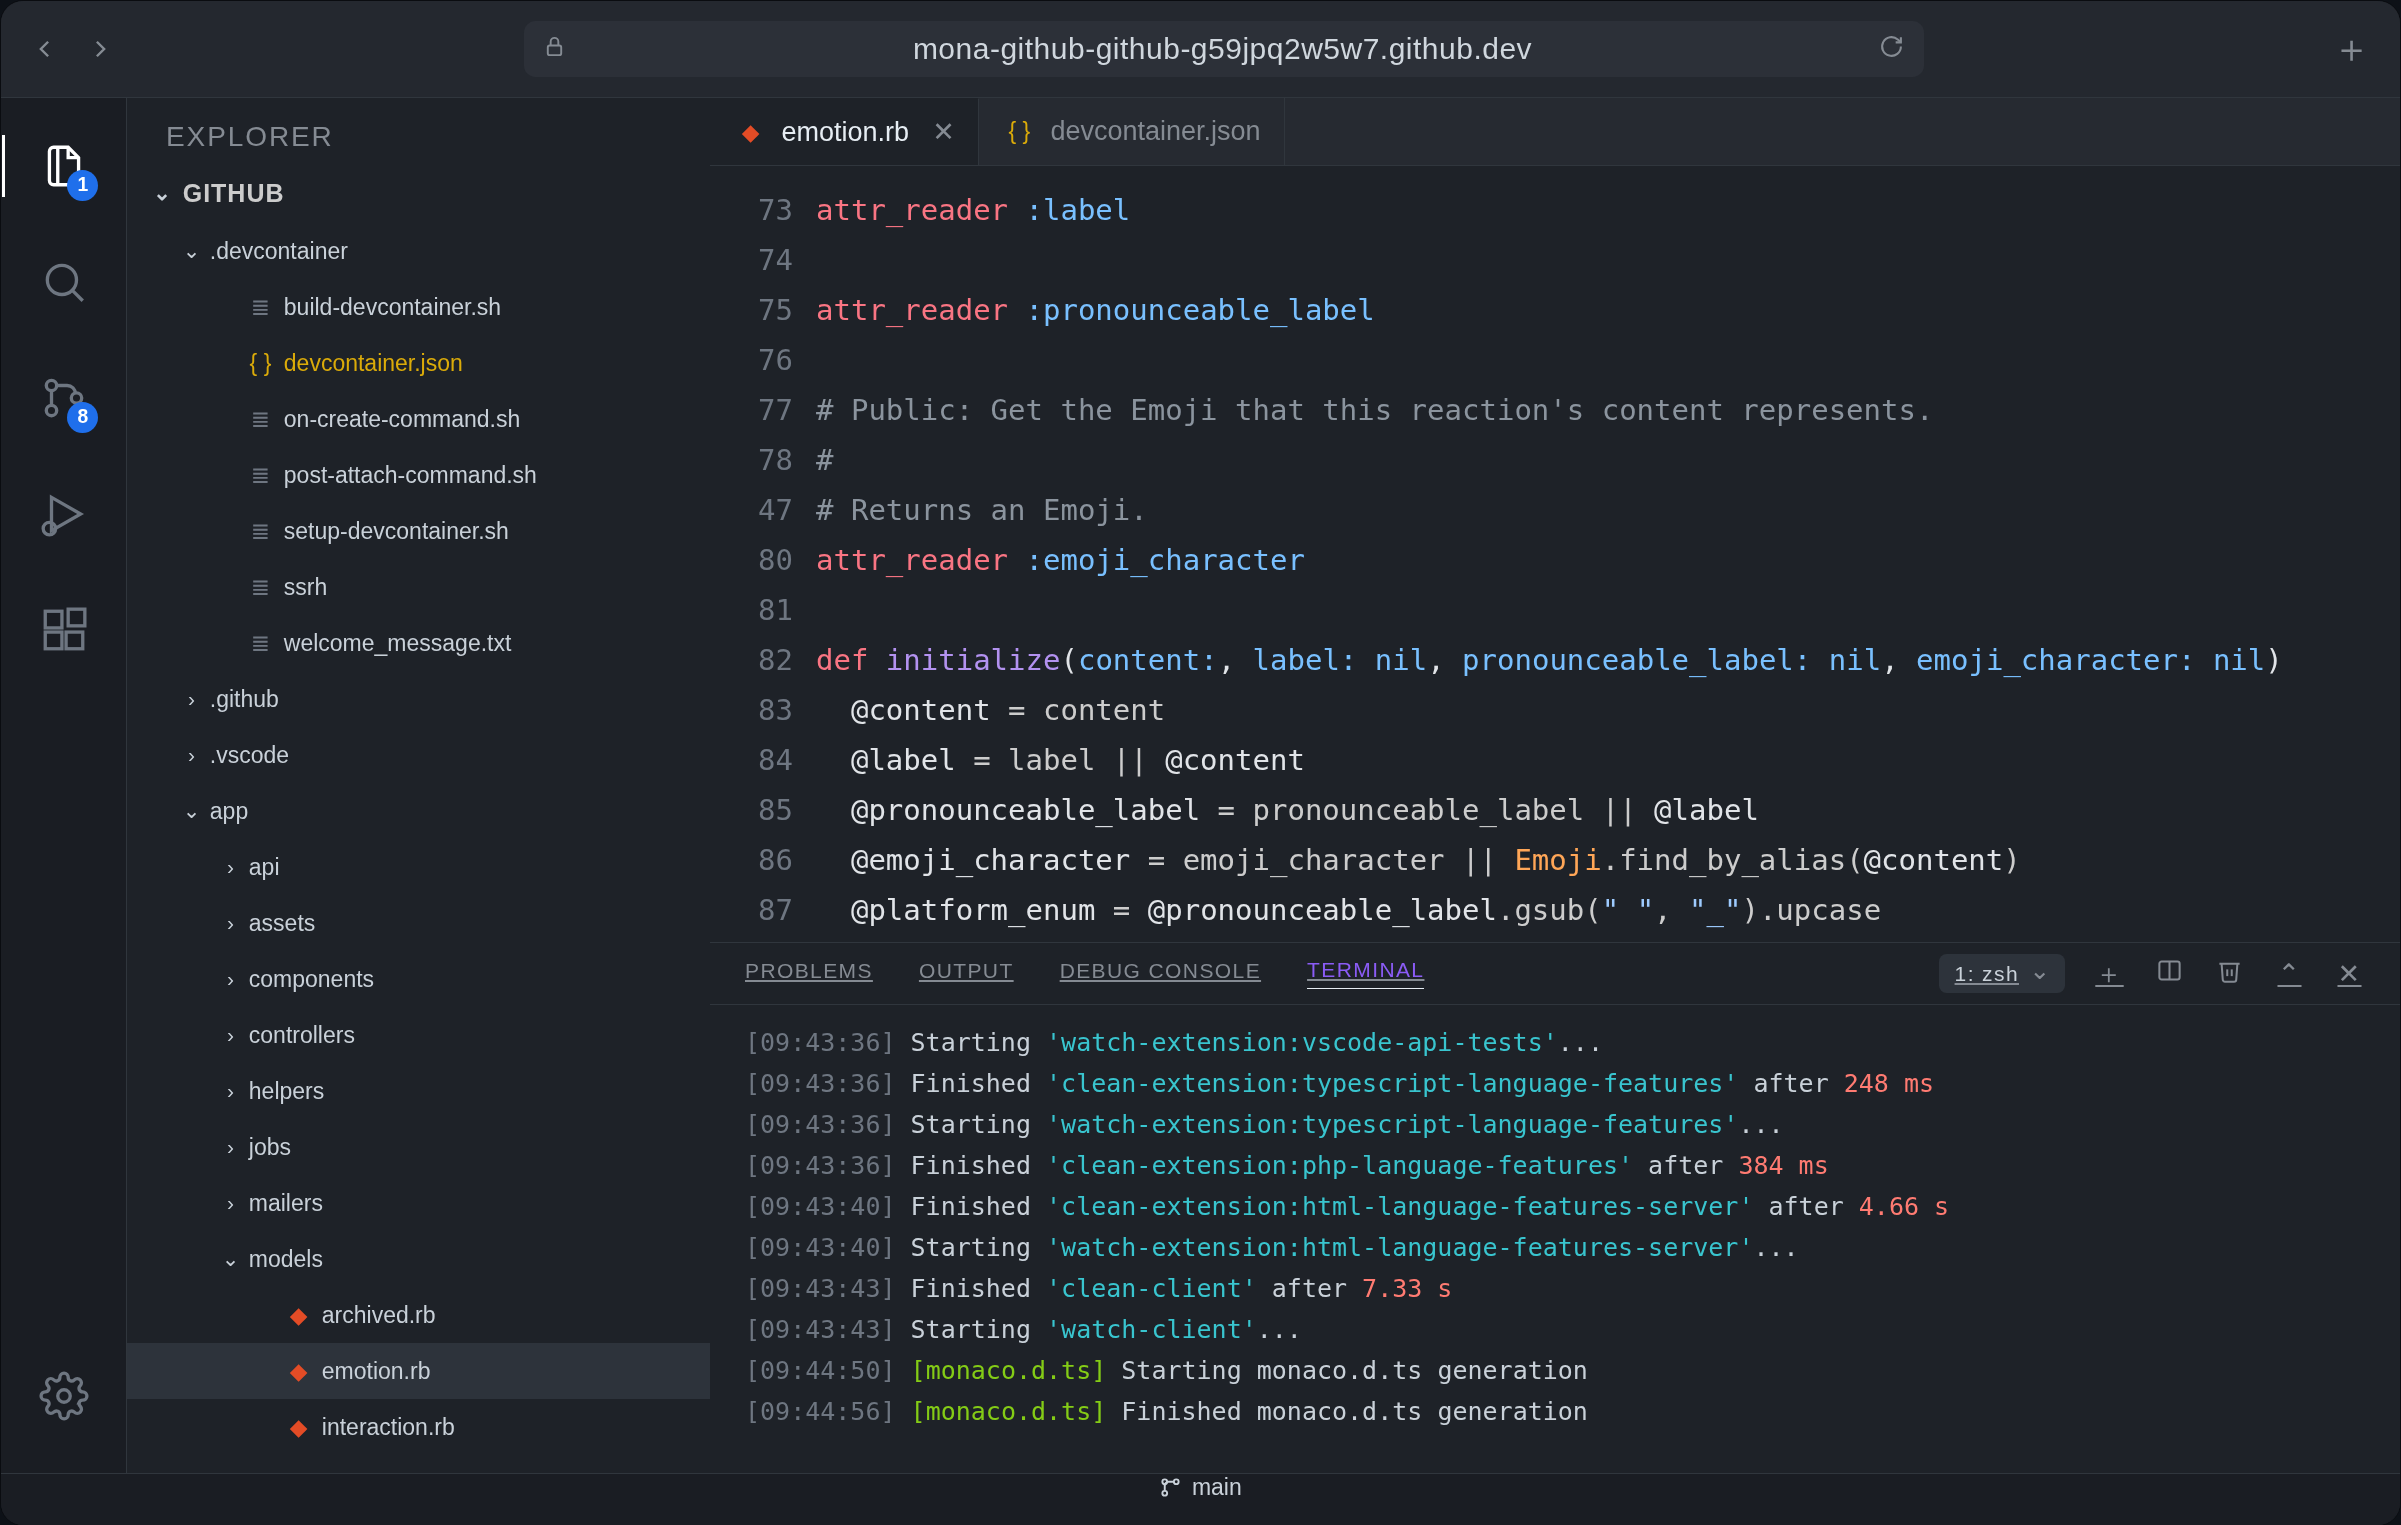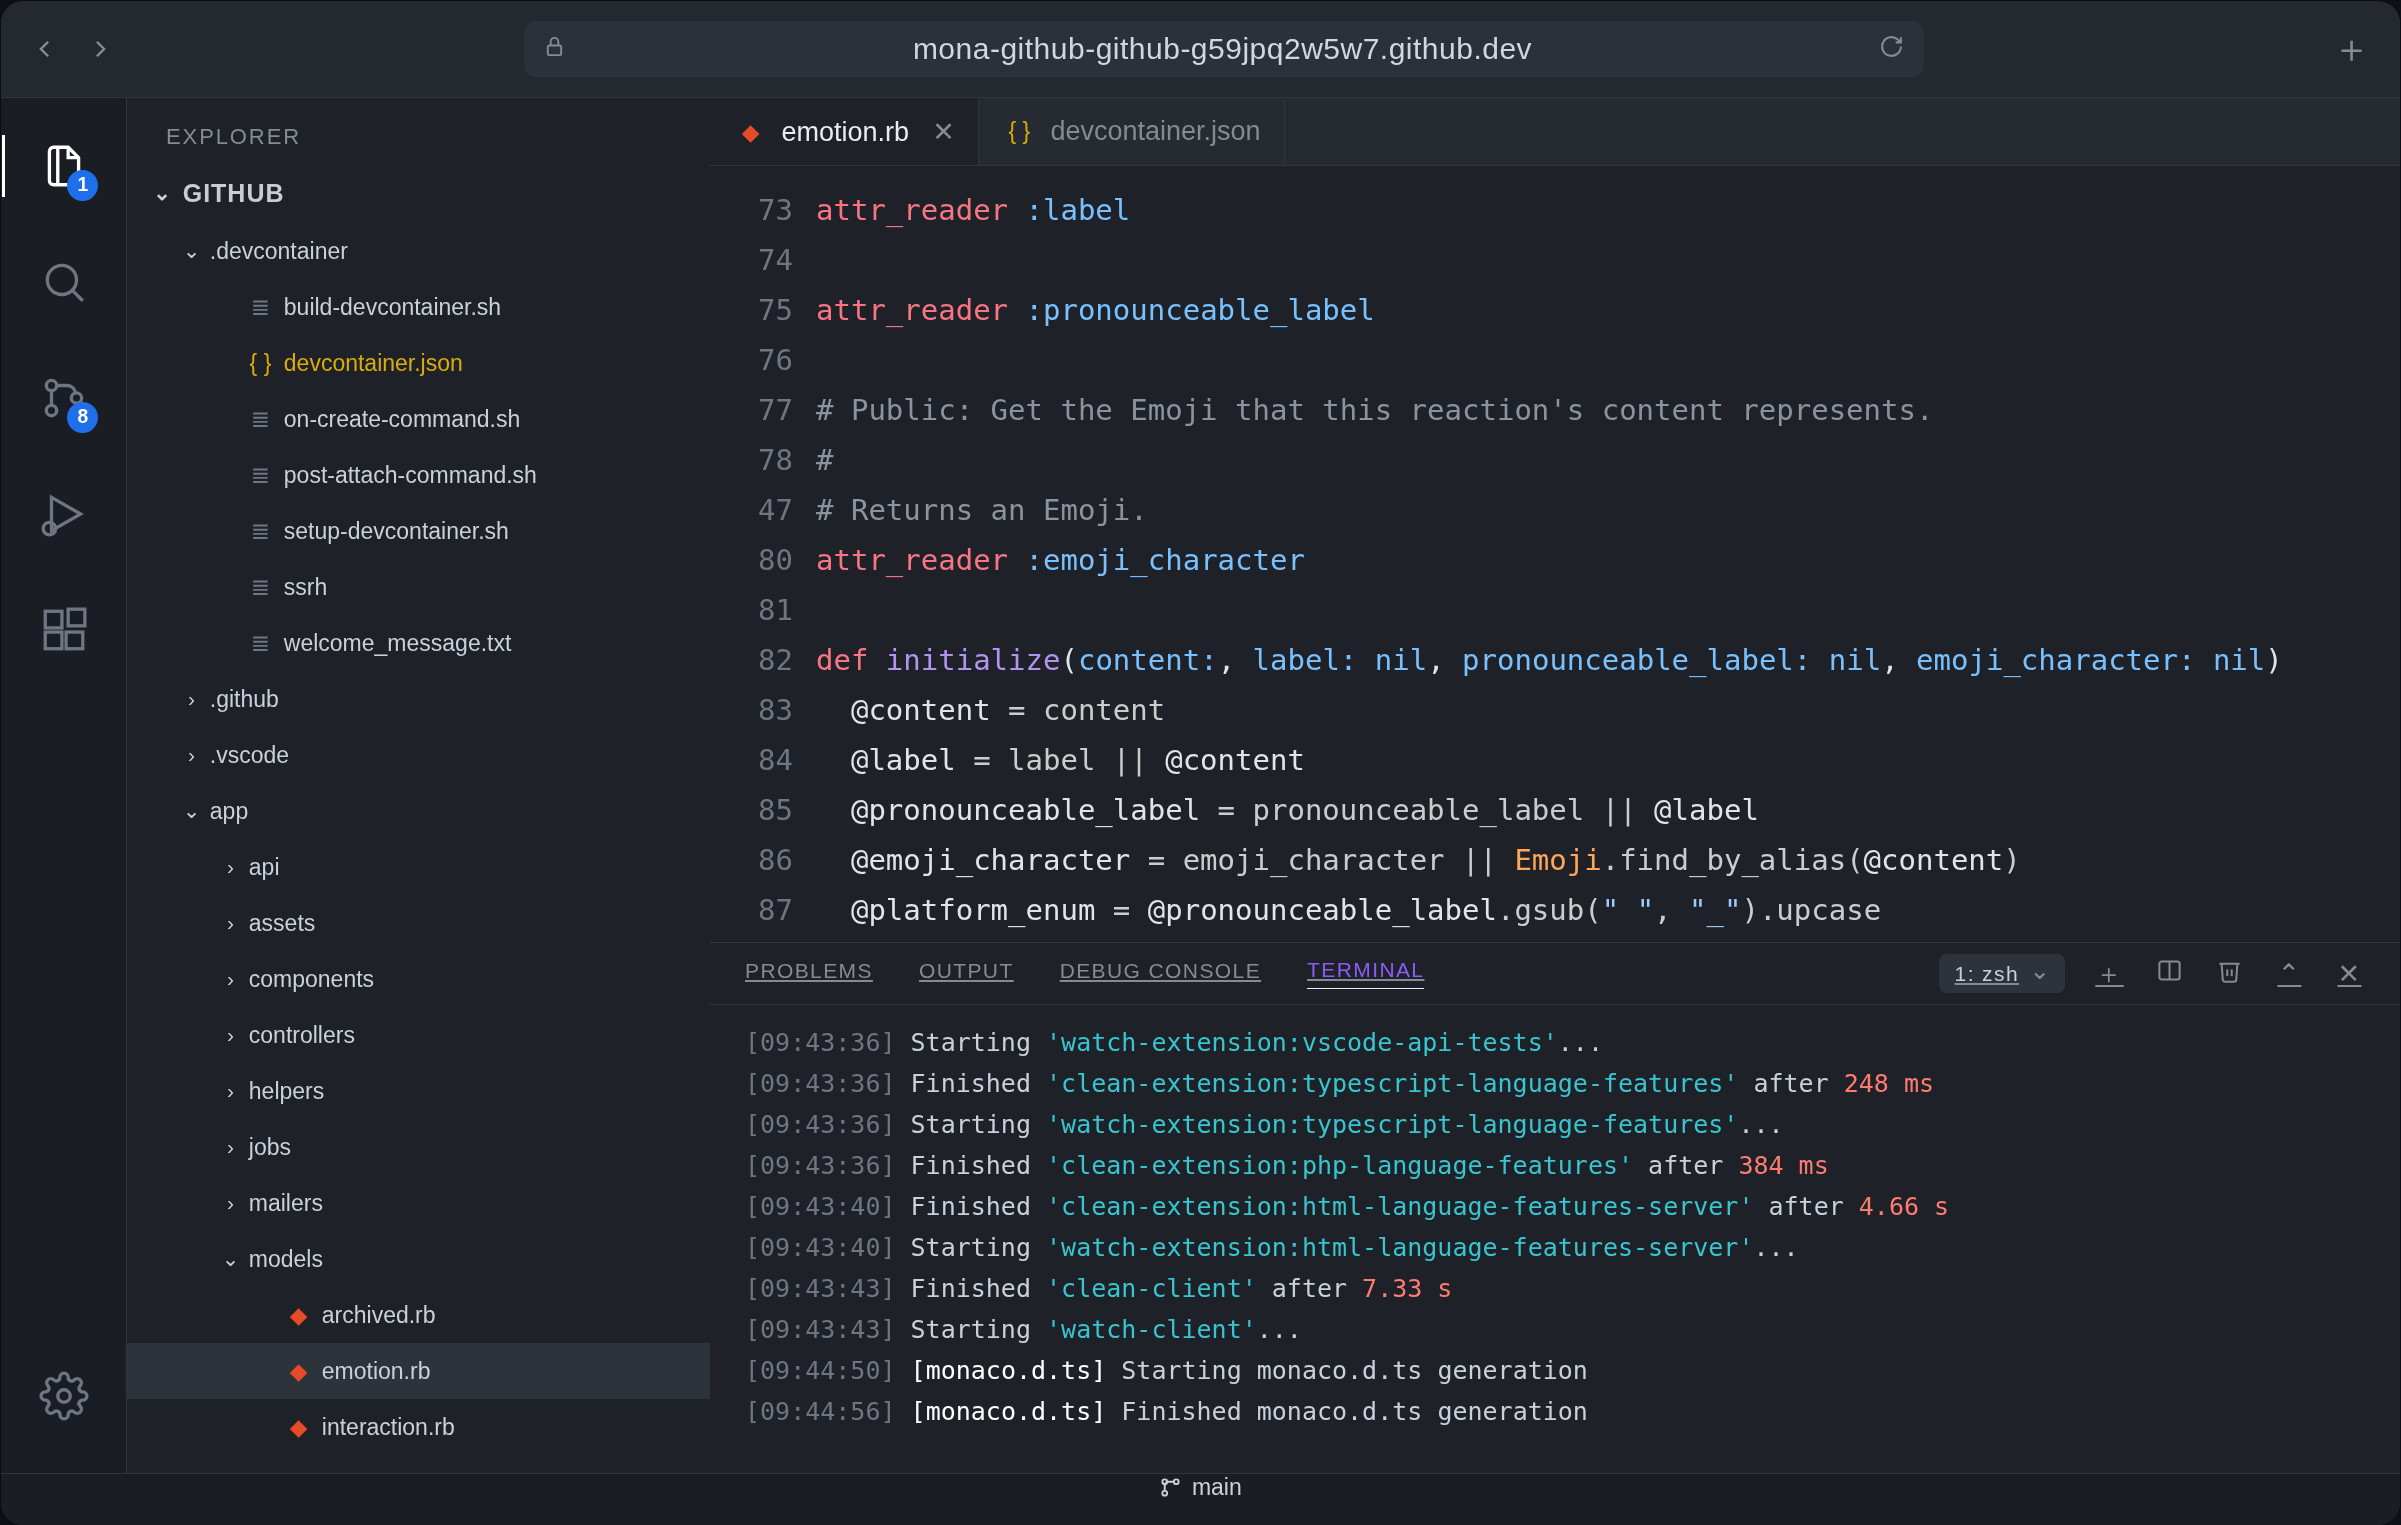--- a/index.html
+++ b/index.html
@@ -117,21 +117,21 @@
     width: 583px;
     background: var(--bg);
     display:flex; flex-direction:column;
     flex-shrink:0;
     min-height:0;
   }
   .sidebar-header {
     height:77px; display:flex; align-items:center;
     padding: 0 39px;
     color: var(--text-dim);
-    font-size: 22px; letter-spacing:1.9px;
+    font-size: 28px; letter-spacing:1.9px;
   }
   .repo-header {
     display:flex; align-items:center; gap:7.7px;
     padding: 3.9px 23px 15.4px 23px;
     font-weight:700; font-size:25px; letter-spacing:1px;
   }
   .tree { flex:1; overflow:hidden; }
   .tree-row {
     display:flex; align-items:center;
     height:56px;
@@ -225,21 +225,21 @@
   .term-select::after{content:"⌄"; position:absolute; right:13.5px; top:1.9px; font-size:25px; color:var(--text-dim);}
   .panel-icon{color:var(--text-dim); cursor:pointer; font-size:27px; width:31px; text-align:center;}
   .terminal-body{
     flex:1; padding: 17.4px 35px;
     font-family: "SF Mono", Menlo, Consolas, monospace;
     font-size:25px; line-height:41px;
     overflow:hidden;
     color:#c9d1d9;
   }
   .tt{color:var(--term-time);} .tc{color:var(--term-cyan);} .tp{color:var(--term-pink);}
-  .tb{color:#ffffff;}
+  .tb{color:#84cc16;}
 
   
   .statusbar{
     height:52px; background:var(--bg-elev);
     border-top:1px solid var(--border);
     display:flex; align-items:center;
     padding:0 25px; gap:27px;
     color:#c9d1d9; font-size:23px;
     flex-shrink:0;
     flex-direction:column;

